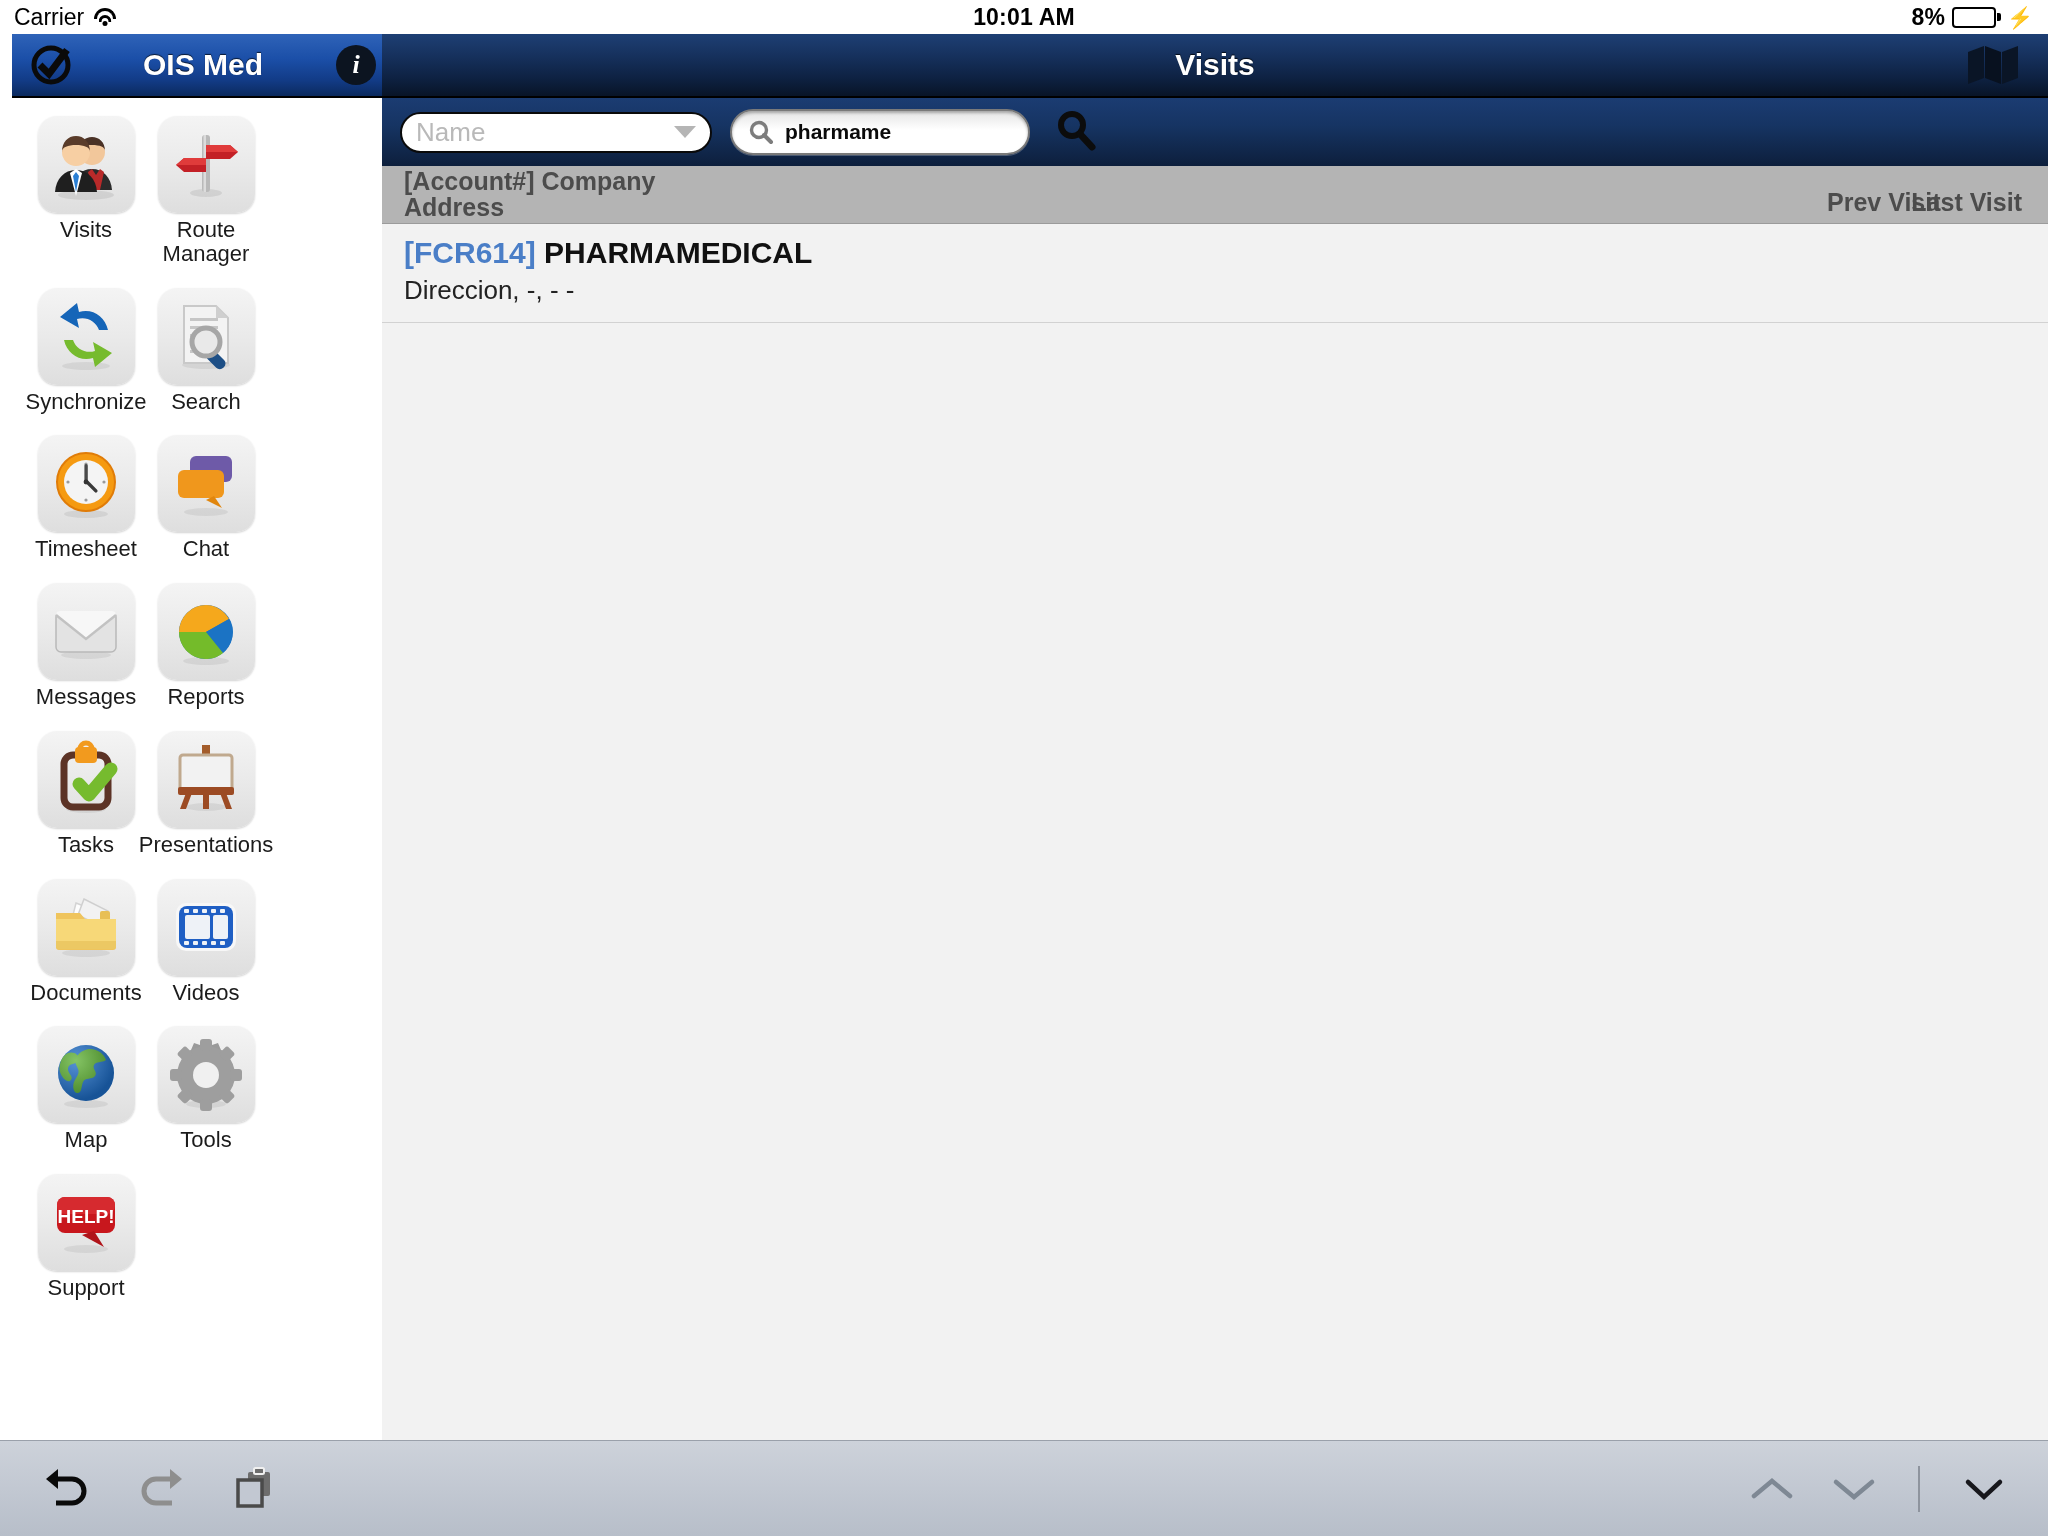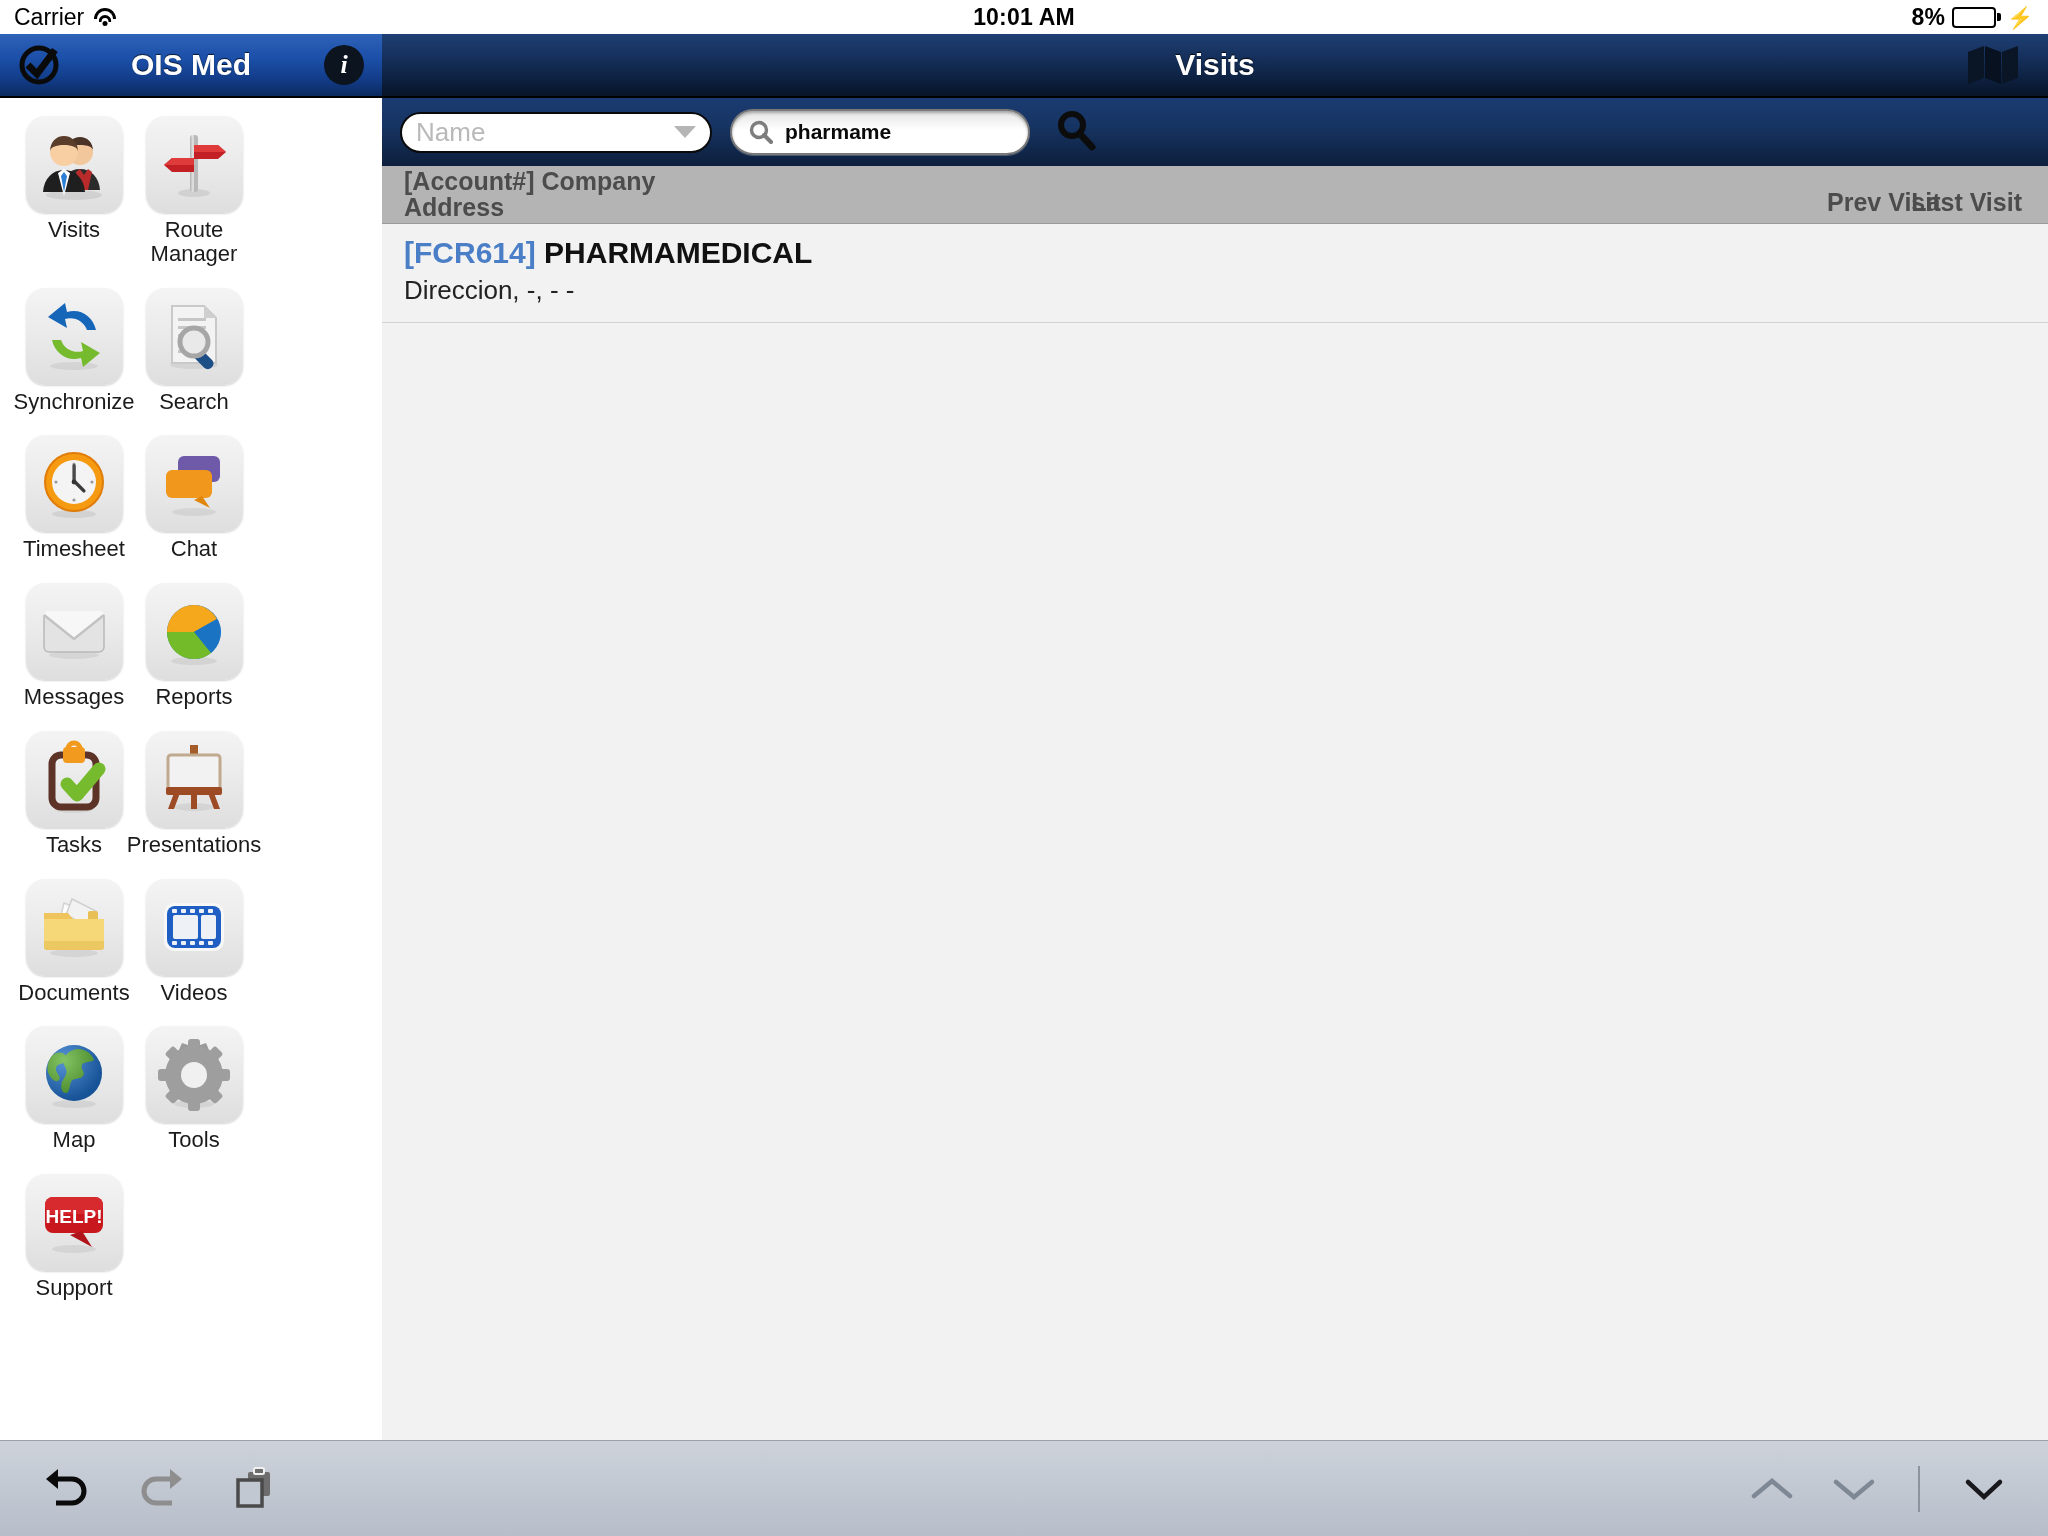--- a/index.html
+++ b/index.html
@@ -46,21 +46,21 @@
   .battery .nub {
     width: 4px; height: 8px; background: #000; border-radius: 0 2px 2px 0; margin-left: 1px;
   }
   .bolt { font-size: 21px; line-height: 1; }
 
   
   .panes { position: absolute; top: 34px; left: 0; width: 2048px; height: 1502px; }
 
   
   .left-pane {
-    position: absolute; top: 0; left: 0; width: 382px; height: 1502px;
+    position: absolute; top: 0; left: 12px; width: 382px; height: 1502px;
     background: #ffffff;
   }
   .left-header {
     height: 64px; width: 382px;
     background: linear-gradient(to bottom, #2f63b8 0%, #1b4fa8 40%, #123b86 75%, #0b2a5e 100%);
     display: flex; align-items: center; justify-content: space-between;
     padding: 0 18px; border-bottom: 2px solid #000;
     position: relative;
   }
   .left-title {

